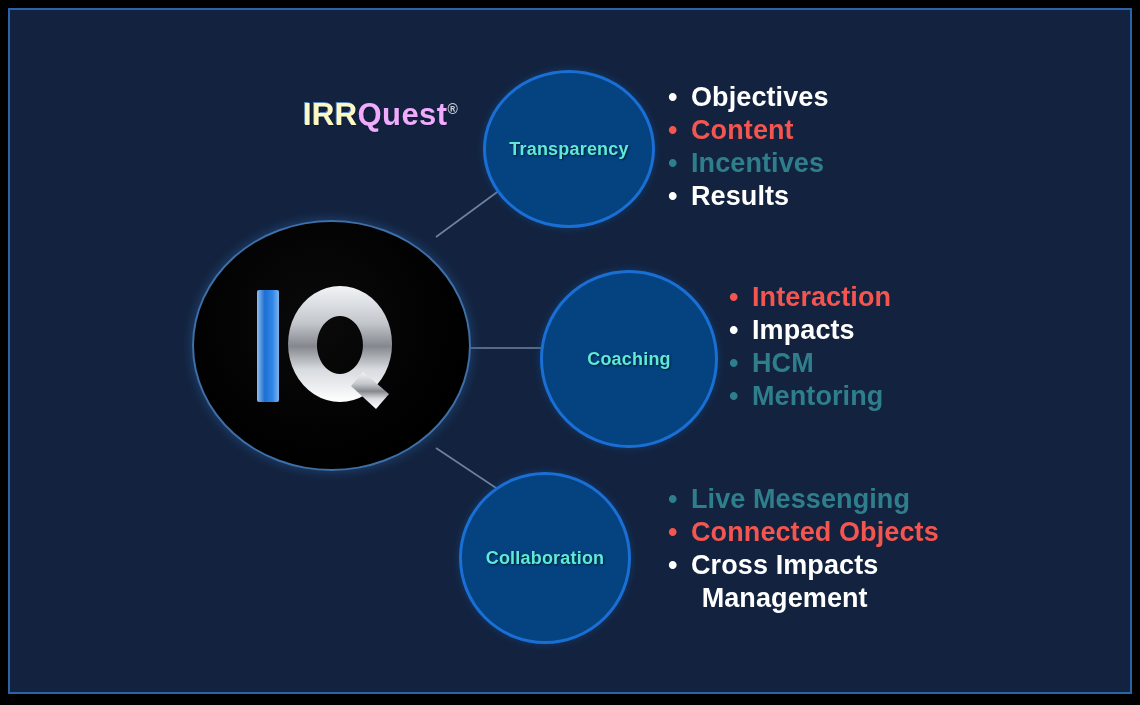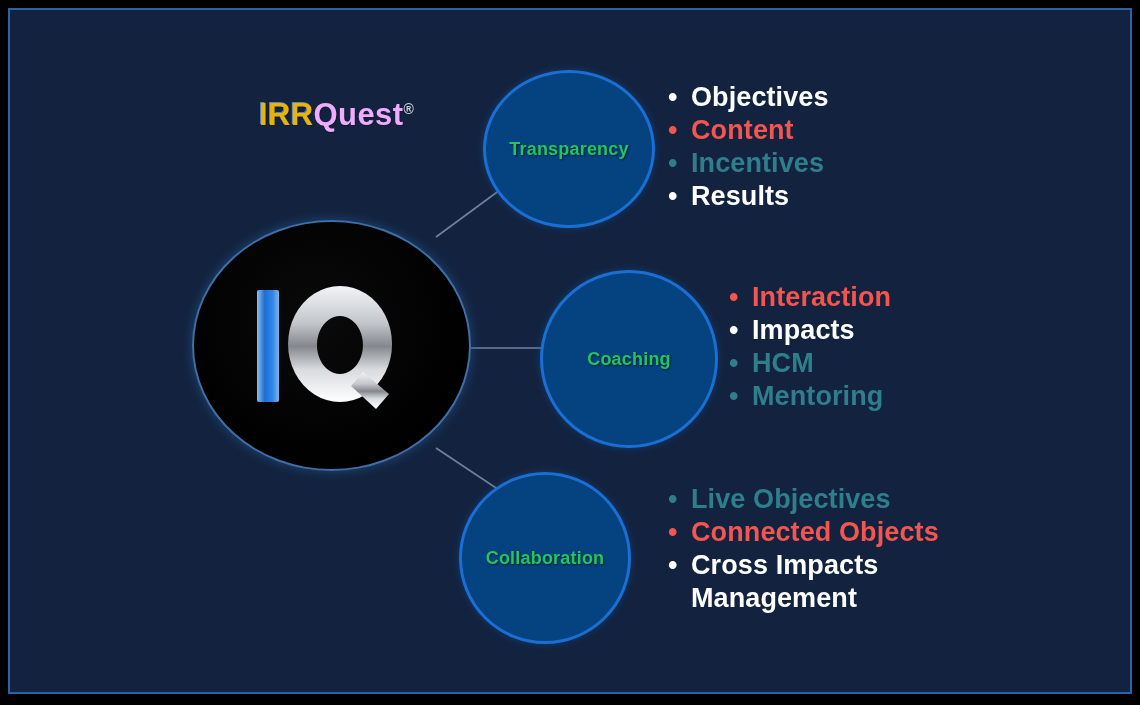--- a/index.html
+++ b/index.html
@@ -46,22 +46,23 @@
     position: absolute;
     left: 248px;
     top: 88px;
     font-size: 31px;
     font-weight: bold;
     letter-spacing: 0.4px;
     white-space: nowrap;
     line-height: 1;
   }
   #wordmark .irr {
-    color: #eab308;
+    color: #fef9c3;
     text-shadow: 1px 1px 0 #0d1b32, -1px -1px 0 #5b84bd;
+    margin-left: 44px;
   }
   #wordmark .quest {
     color: #f0abfc;
     text-shadow: 1px 1px 1px #0d1b32;
   }
   #wordmark .reg {
     font-size: 14px;
     vertical-align: super;
     color: #c9cfd8;
   }
@@ -104,21 +105,21 @@
     border-radius: 50%;
     background: #044280;
     border: 3px solid #1a6fd4;
     box-sizing: border-box;
     display: flex;
     align-items: center;
     justify-content: center;
     box-shadow: 0 0 6px 1px rgba(20,90,170,0.35);
   }
   .node-label {
-    color: #22c55e;
+    color: #5eead4;
     font-size: 18px;
     font-weight: bold;
     letter-spacing: 0.2px;
     text-shadow: 1px 1px 2px rgba(0,0,0,0.6);
     white-space: nowrap;
     text-align: center;
   }
   #node-transparency {
     left: 472px;  top: 59px;  width: 172px; height: 158px;
   }
@@ -148,20 +149,21 @@
   .bullet-list li .dot {
     flex: 0 0 auto;
     width: 18px;
     margin-right: 5px;
     text-align: left;
     font-size: 27px;
     line-height: 33px;
   }
   .bullet-list li .txt {
     letter-spacing: 0.1px;
+    text-align: center;
   }
   .c-white .dot, .c-white .txt { color: #ffffff; }
   .c-red   .dot, .c-red   .txt { color: #f4554e; }
   .c-teal  .dot, .c-teal  .txt { color: #2f7e8c; }
 
   #list-transparency  { left: 657px; top: 70px; }
   #list-coaching      { left: 718px; top: 270px; }
   #list-collaboration { left: 657px; top: 472px; }
   #list-transparency li  { margin-bottom: 0px; }
   #list-coaching li      { margin-bottom: 0px; }
@@ -252,21 +254,21 @@
         <span class="txt">Mentoring</span>
       </li>
     </ul>
 
     <div class="node" id="node-collaboration">
       <span class="node-label">Collaboration</span>
     </div>
     <ul class="bullet-list" id="list-collaboration">
       <li class="c-teal">
         <span class="dot">•</span>
-        <span class="txt">Live Objectives</span>
+        <span class="txt">Live Messenging</span>
       </li>
       <li class="c-red">
         <span class="dot">•</span>
         <span class="txt">Connected Objects</span>
       </li>
       <li class="c-white">
         <span class="dot">•</span>
         <span class="txt">Cross Impacts
 Management</span>
       </li>

